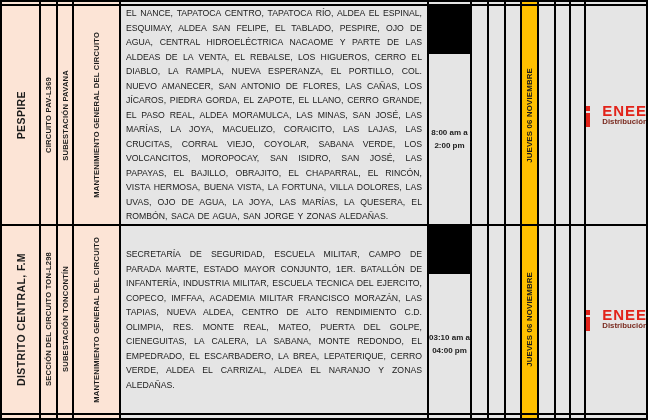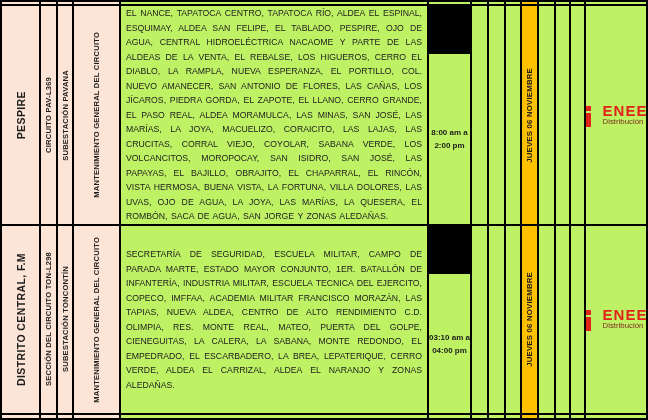--- a/index.html
+++ b/index.html
@@ -8,38 +8,38 @@
     width:648px; height:420px;
     display:grid;
     grid-template-columns:37px 15px 14px 45px 306px 41px 15px 15px 14px 15px 15px 13px 13px 1fr;
     grid-template-rows:2px 218px 187px 1fr;
     gap:2px;
     background:#000;
     border:2px solid #000;
     font-family:"Liberation Sans", sans-serif;
     color:#1c1c1c;
   }
-  .cell { background:#bef264; overflow:hidden; display:flex; align-items:center; justify-content:center; }
+  .cell { background:#e5e5e5; overflow:hidden; display:flex; align-items:center; justify-content:center; }
   .pink { background:#FCE4D6; }
   .yellow { background:#FFC000; }
   .vtext { writing-mode:vertical-rl; transform:rotate(180deg); white-space:nowrap; text-align:center; }
   .zone  { font-weight:bold; font-size:10.5px; letter-spacing:.4px; }
   .lbl   { font-weight:600; font-size:7.6px; letter-spacing:.2px; }
   .date  { font-weight:bold; font-size:7.8px; letter-spacing:.2px; }
   .areas-cell { padding:4px 5px; }
   .areas { font-size:8.7px; line-height:14.5px; text-align:justify; letter-spacing:0; word-spacing:1px; color:#202020; }
   .time-cell { flex-direction:column; font-weight:bold; font-size:8px; line-height:13px; text-align:center;margin-top:48px; }
   
   .logo { display:flex; align-items:flex-start; gap:12px; }
   .logo-flag { display:flex; flex-direction:column; gap:2px; padding-top:2px; }
   .flag-dot { width:6px; height:5px; background:#E2231A; }
   .flag-bar { width:6px; height:14px; background:#E2231A; }
   .logo-text { display:flex; flex-direction:column; }
   .logo-enee { color:#E2231A; font-weight:bold; font-size:15px; line-height:13px; letter-spacing:1px; }
-  .logo-sub  { color:#7A2B20; font-weight:normal; font-size:7.8px; line-height:9px; text-align:left; }
+  .logo-sub  { color:#7A2B20; font-weight:bold; font-size:7.8px; line-height:9px; text-align:center; }
 </style>
 </head>
 <body>
 
 <div class="sheet">
 
   <div class="cell pink"></div>
   <div class="cell pink"></div>
   <div class="cell pink"></div>
   <div class="cell pink"></div>

